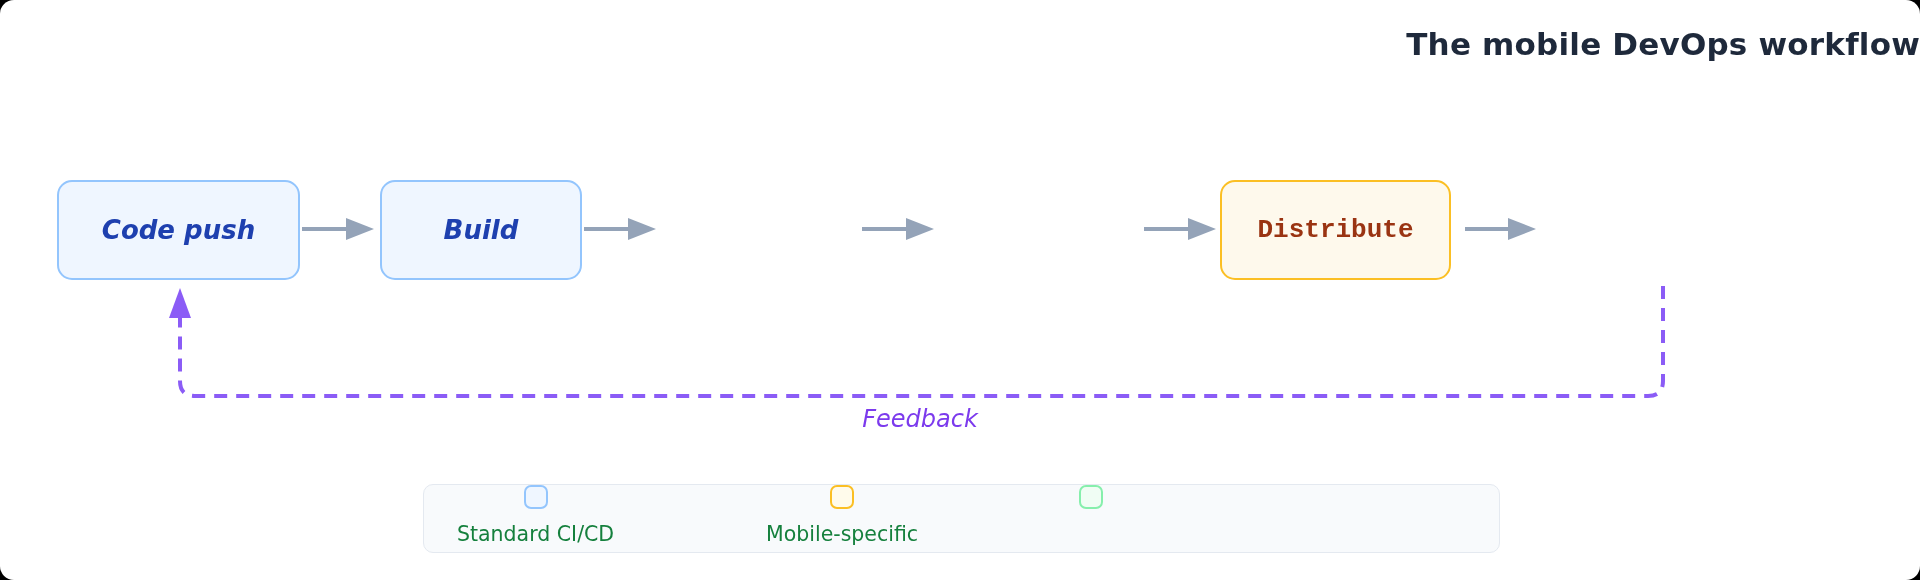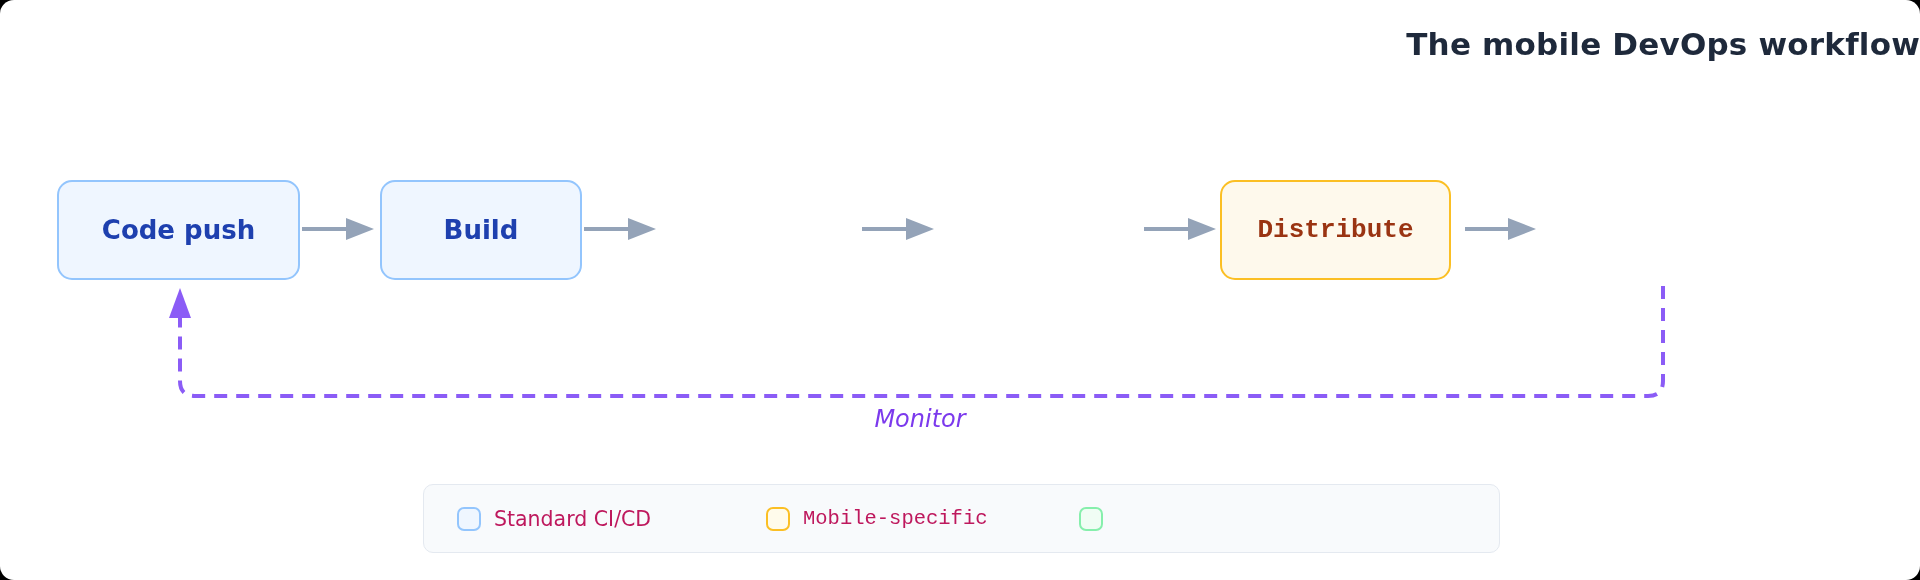--- a/index.html
+++ b/index.html
@@ -12,21 +12,21 @@
     position:absolute; top:26px; left:0; width:100%;
     text-align:right; font-size:31px; font-weight:bold;
     color:#1E293B; letter-spacing:0.2px;
   }
   .node {
     position:absolute; top:180px; height:100px;
     border-radius:15px; border:2.5px solid; box-sizing:border-box;
     display:flex; align-items:center; justify-content:center;
     font-weight:bold; font-size:26px;
   }
-  .node-standard   { background:#EFF6FF; border-color:#93C5FD; color:#1E40AF; }
+  .node-standard   { background:#EFF6FF; border-color:#93C5FD; color:#1E40AF;font-style:italic; }
   .node-mobile     { background:#FEF9EC; border-color:#FBBF24; color:#9A3412; }
   .node-production { background:#F0FDF4; border-color:#86EFAC; color:#166534; }
   #node-1 { left:57px;   width:243px; }
   #node-2 { left:380px;  width:202px; }
   #node-3 { left:660px;  width:200px; }
   #node-4 { left:940px;  width:202px; }
   #node-5 { left:1220px; width:231px;font-family:Liberation Mono, monospace; }
   #node-6 { left:1540px; width:246px; }
   .svg-layer { position:absolute; left:0; top:0; width:1920px; height:580px; pointer-events:none; }
   .feedback-label {
@@ -38,23 +38,23 @@
     background:#F8FAFC; border:1.5px solid #E4E9F0; border-radius:10px;
     box-sizing:border-box;
   }
   .legend-item {
     position:absolute; top:0; height:100%;
     display:flex; align-items:center; gap:13px;
     font-size:20.5px; color:#46526
 
 4;
   }
-  .legend-item { color:#be185d; }
+  .legend-item { color:#15803d;flex-direction:column; }
   #legend-item-1 { left:33px; }
-  #legend-item-2 { left:342px;font-family:Liberation Mono, monospace; }
+  #legend-item-2 { left:342px; }
   #legend-item-3 { left:655px; }
   .swatch {
     width:24px; height:24px; border-radius:7px;
     border:2.5px solid; box-sizing:border-box; flex:0 0 auto;
   }
   .swatch-standard   { background:#EFF6FF; border-color:#93C5FD; }
   .swatch-mobile     { background:#FFFBEB; border-color:#FBBF24; }
   .swatch-production { background:#F0FDF4; border-color:#86EFAC; }
 </style>
 </head>
@@ -94,21 +94,21 @@
   <div id="node-1" class="node node-standard">
     <span>Code push</span>
   </div>
   <div id="node-2" class="node node-standard">
     <span>Build</span>
   </div>
   <div id="node-5" class="node node-mobile">
     <span>Distribute</span>
   </div>
 
-  <div class="feedback-label">Monitor</div>
+  <div class="feedback-label">Feedback</div>
 
   <div class="legend">
     <div id="legend-item-1" class="legend-item">
       <span class="swatch swatch-standard"></span>
       <span>Standard CI/CD</span>
     </div>
     <div id="legend-item-2" class="legend-item">
       <span class="swatch swatch-mobile"></span>
       <span>Mobile-specific</span>
     </div>

